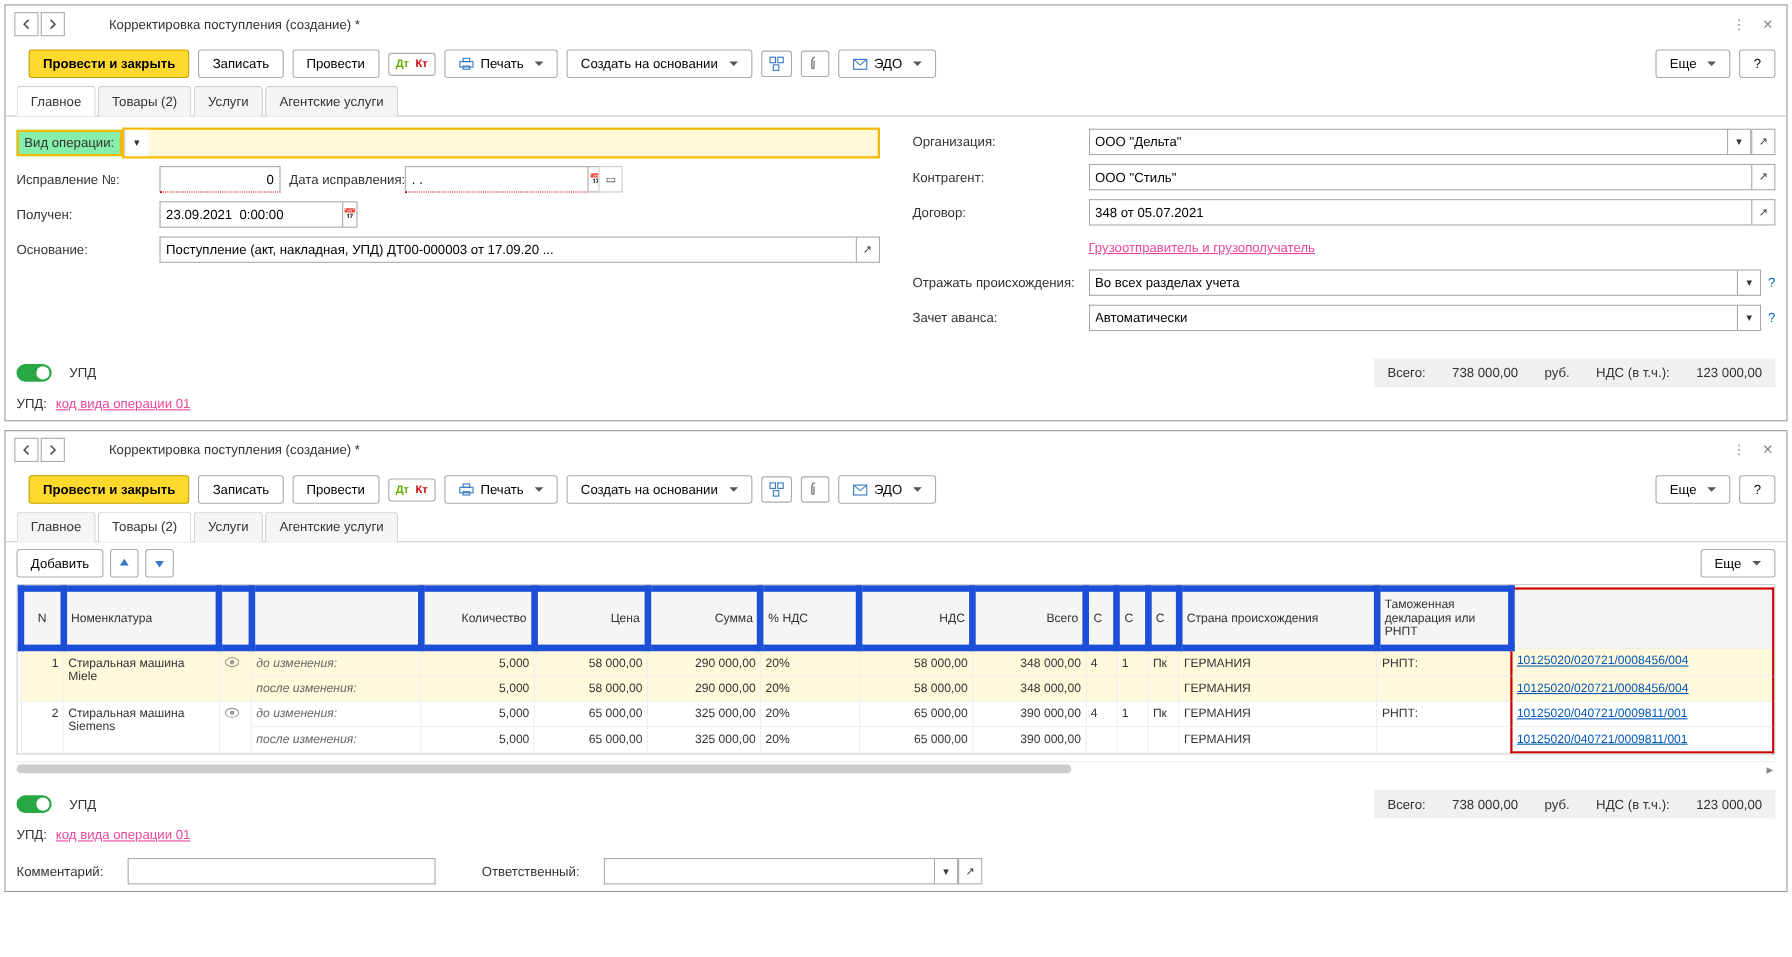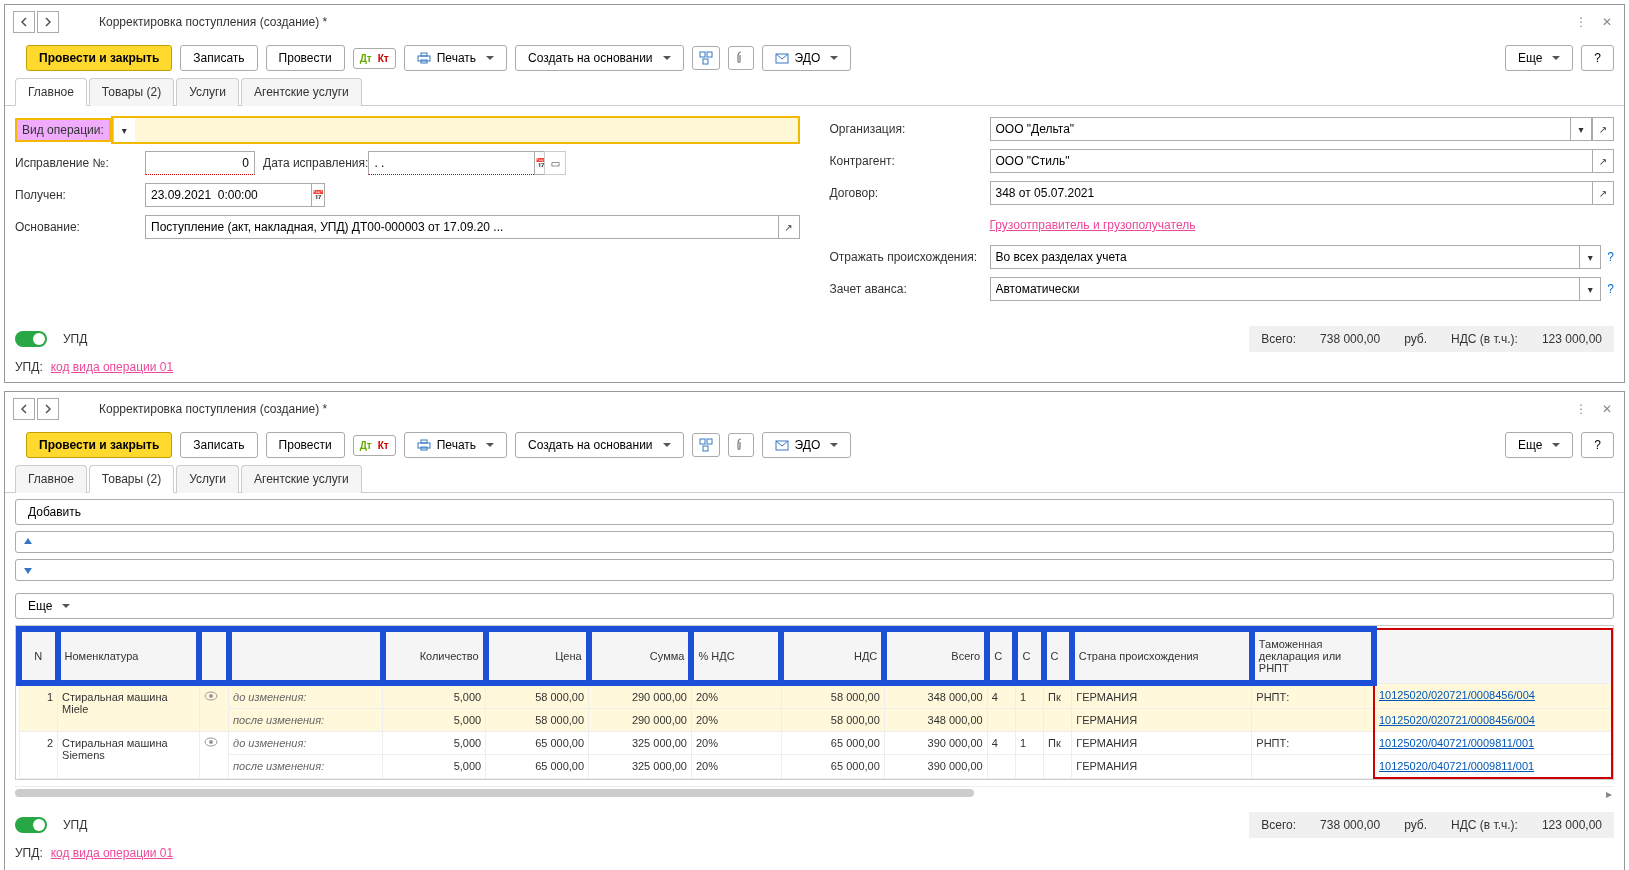--- a/index.html
+++ b/index.html
@@ -166,21 +166,20 @@
     background: #f0f0f0;
     padding: 6px 12px;
     display: flex;
     gap: 24px;
     margin-left: auto;
   }
   .sec-toolbar {
     display: flex;
     padding: 6px 10px;
     gap: 6px;
-    flex-direction: column;
   }
   .sec-toolbar .spacer { flex: 1; }
   .table-wrap {
     margin: 0 10px 6px 10px;
     border: 1px solid #ccc;
     overflow-x: auto;
   }
   table.grid {
     border-collapse: collapse;
     width: 100%;
@@ -289,21 +288,21 @@
   <div class="tabs">
     <div class="tab active">Главное</div>
     <div class="tab">Товары (2)</div>
     <div class="tab">Услуги</div>
     <div class="tab">Агентские услуги</div>
   </div>
 
   <div class="form-area">
     <div class="form-col">
       <div class="form-row">
-        <span class="form-label highlighted-field" style="border:2px solid #f3b800;background:#f0abfc;padding:3px 5px;width:auto;margin-right:0">Вид операции:</span>
+        <span class="form-label highlighted-field" style="border:2px solid #f3b800;background:#86efac;padding:3px 5px;width:auto;margin-right:0">Вид операции:</span>
         <div class="form-input-group highlighted-field" style="border:2px solid #f3b800">
           <div class="input-btn" style="border:none;border-left:1px solid #ccc">▾</div>
         </div>
       </div>
       <div class="form-row">
         <span class="form-label">Исправление №:</span>
         <input class="form-input dotted-input" style="max-width: 110px; text-align: right;" value="0">
         <span class="form-label" style="width:auto;margin-left:8px">Дата исправления:</span>
         <div class="form-input-group" style="max-width:170px">
           <input class="form-input dotted-input" value=". ." style="">

